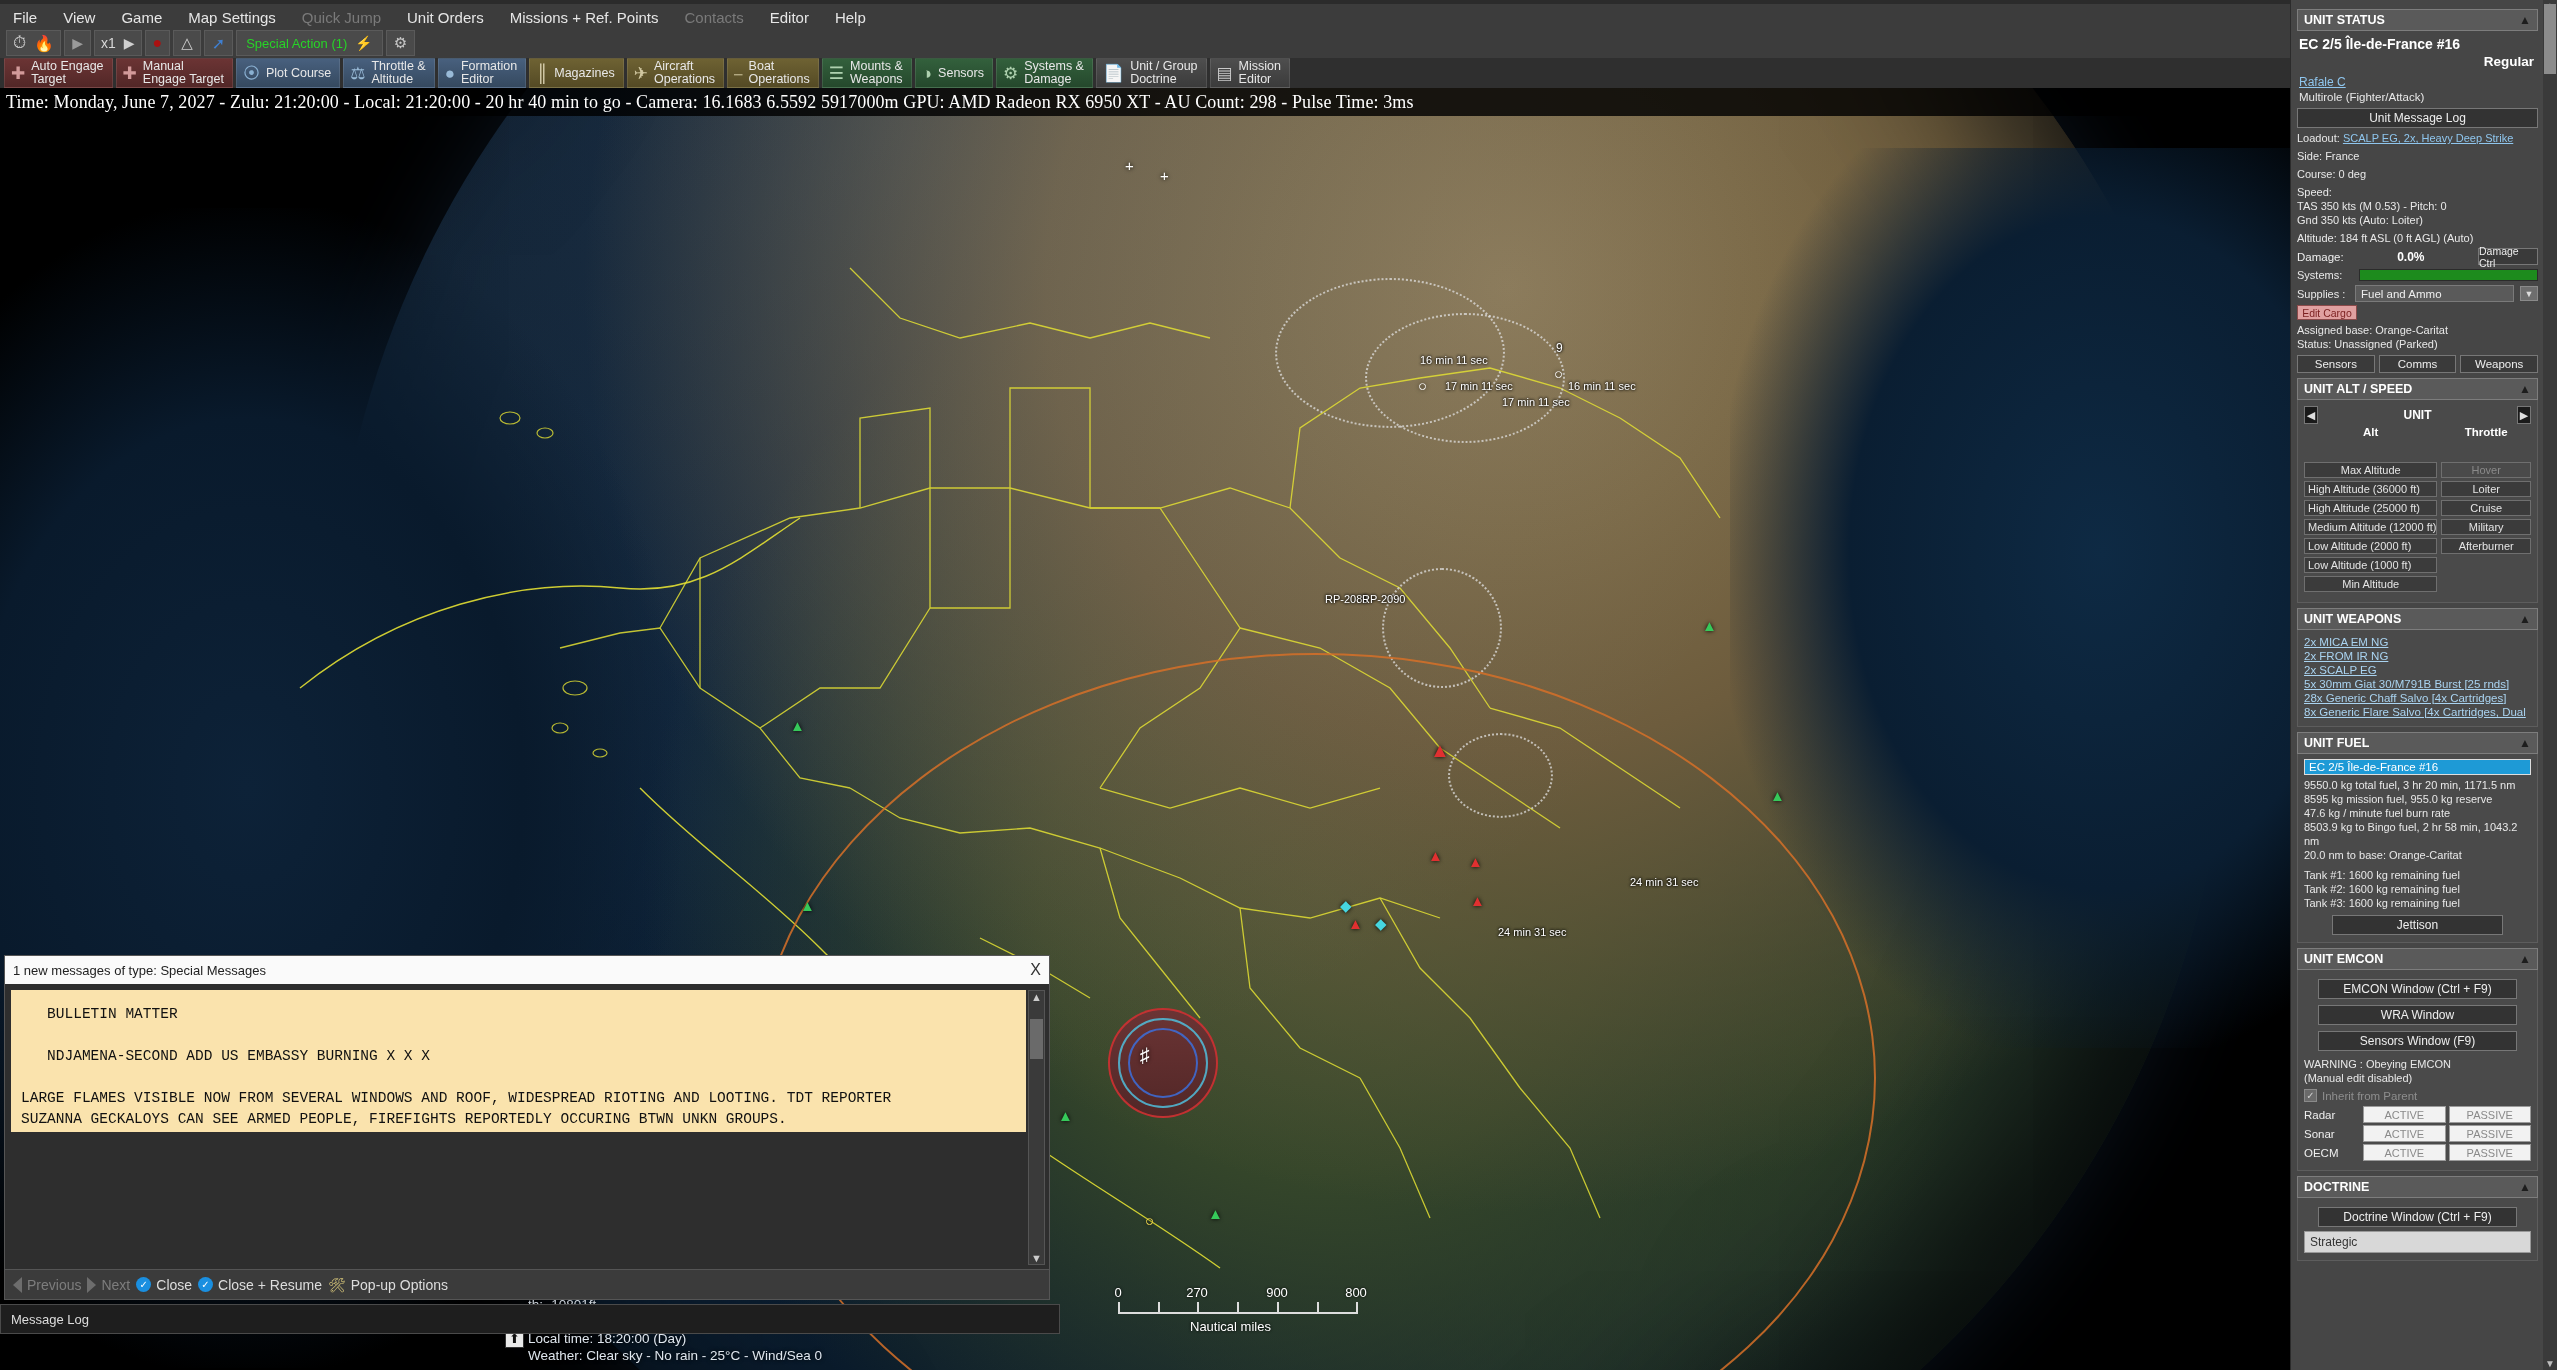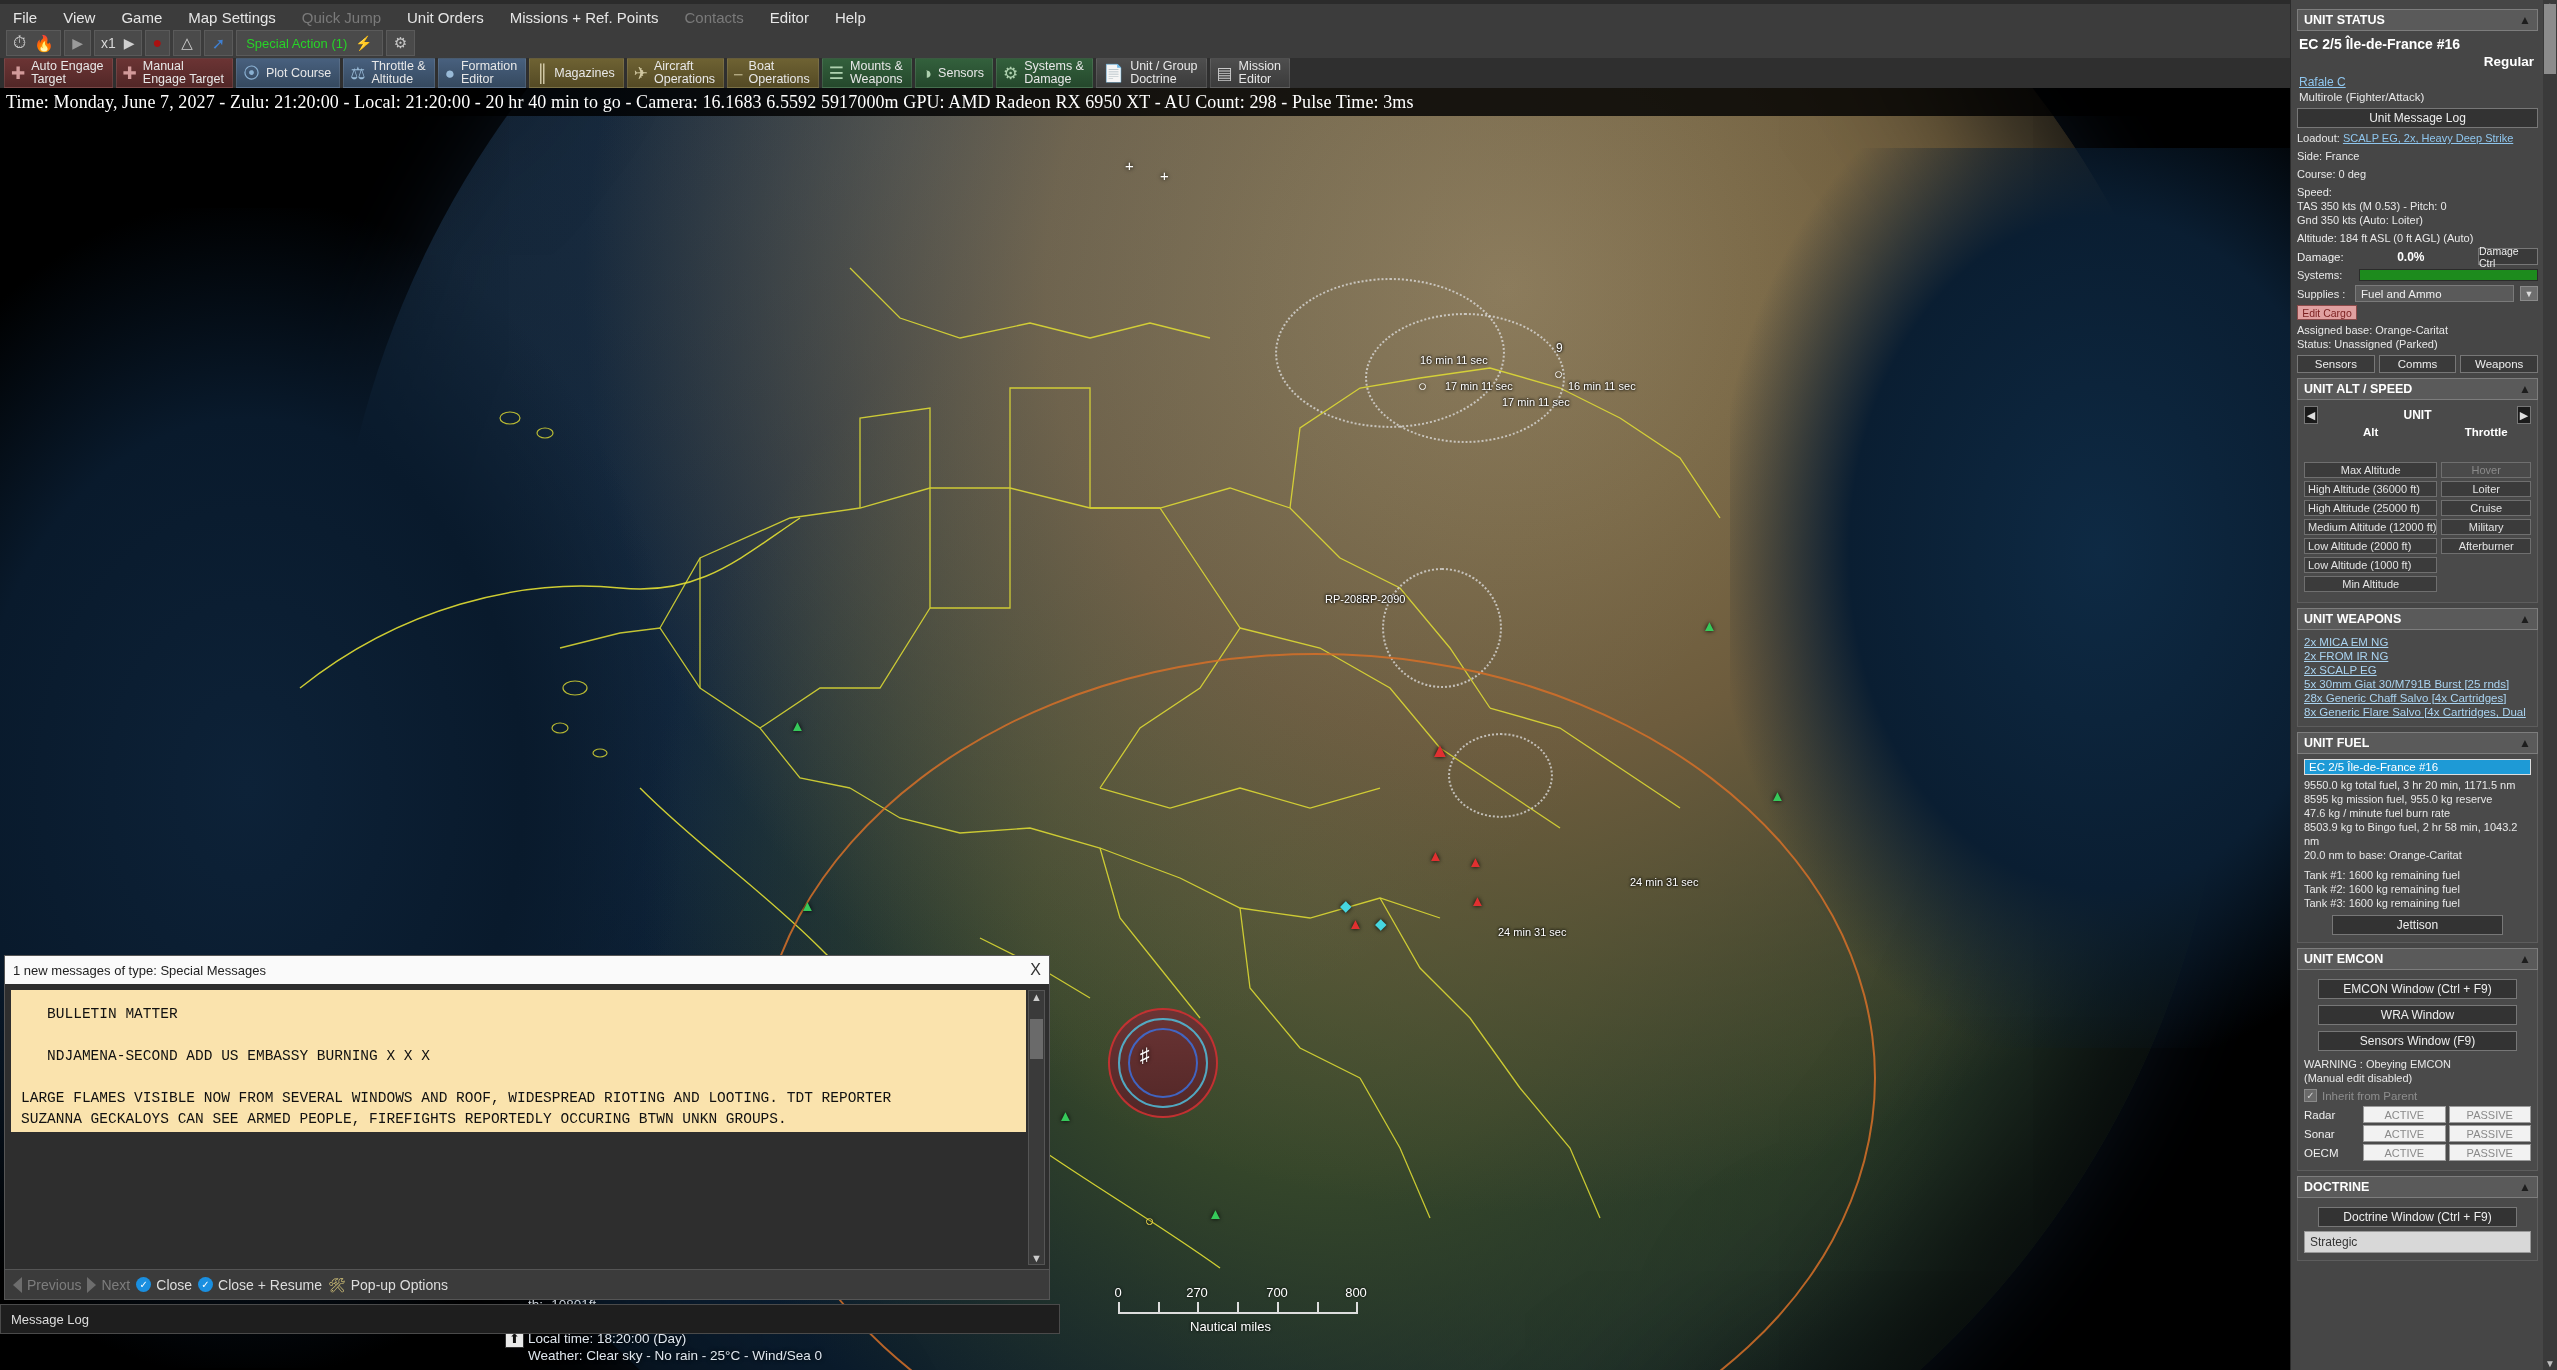--- a/index.html
+++ b/index.html
@@ -458,21 +458,21 @@
       <div class="scale-line"></div>
       <div class="scale-tick" style="left:0px;"></div>
       <div class="scale-tick" style="left:40px;"></div>
       <div class="scale-tick" style="left:79px;"></div>
       <div class="scale-tick" style="left:119px;"></div>
       <div class="scale-tick" style="left:159px;"></div>
       <div class="scale-tick" style="left:199px;"></div>
       <div class="scale-tick" style="left:238px;"></div>
       <div class="scale-num" style="left:0px;">0</div>
       <div class="scale-num" style="left:79px;">270</div>
-      <div class="scale-num" style="left:159px;">700</div>
+      <div class="scale-num" style="left:159px;">900</div>
       <div class="scale-num" style="left:238px;">800</div>
       <div class="scale-cap">Nautical miles</div>
     </div>
 
     <div class="upbtn">⬆</div>
     <div class="mapinfo">
       <div class="dimrow">th: -10801ft</div>
       <div class="dimrow">Layer: -415ft to -692ft - Strength: 0.55 - No CZs</div>
       <div>Local time: 18:20:00 (Day)</div>
       <div>Weather: Clear sky - No rain - 25°C - Wind/Sea 0</div>

